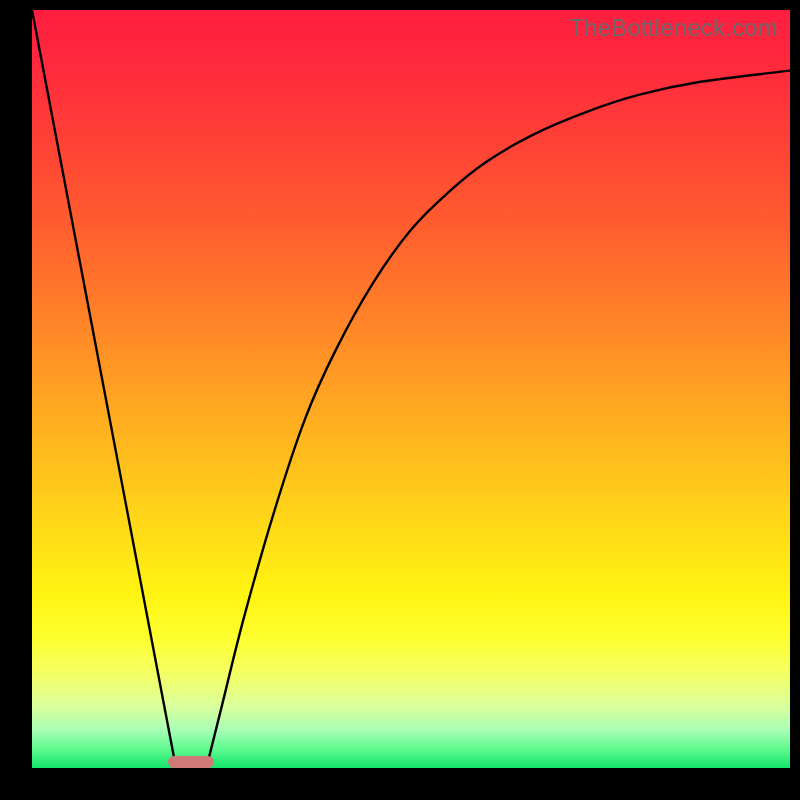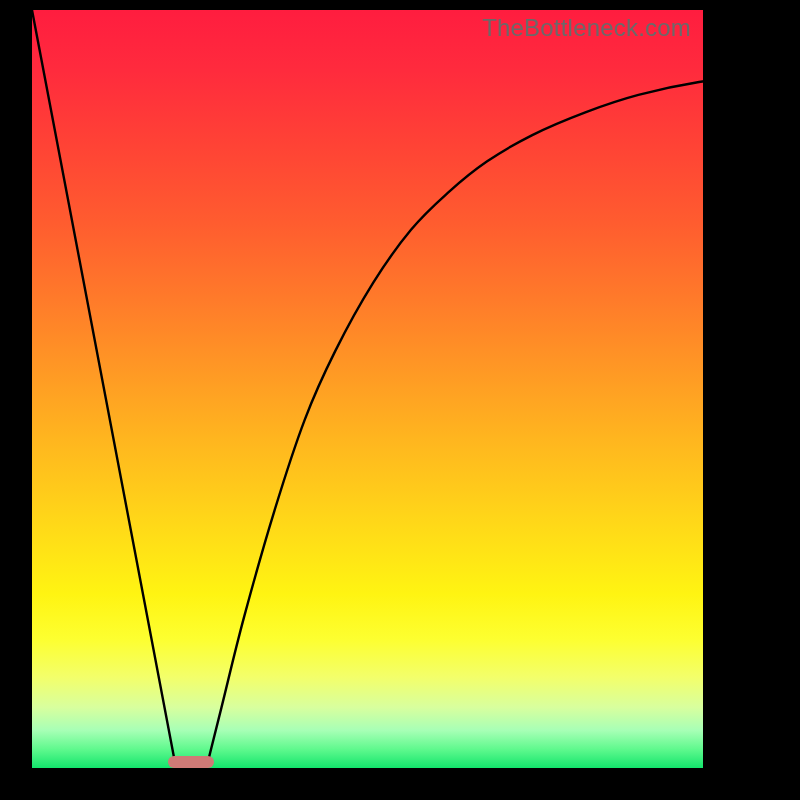--- a/index.html
+++ b/index.html
@@ -14,21 +14,21 @@
   .frame {
     position: relative;
     width: 800px;
     height: 800px;
     background: #000;
   }
   .plot {
     position: absolute;
     left: 32px;
     top: 10px;
-    width: 671px;
+    width: 758px;
     height: 758px;
     background: linear-gradient(to bottom,
       #ff1d3f 0%,
       #ff2b3d 8%,
       #ff4335 18%,
       #ff5c2f 28%,
       #ff7a2a 38%,
       #ff9a24 48%,
       #ffba1e 58%,
       #ffd918 68%,

